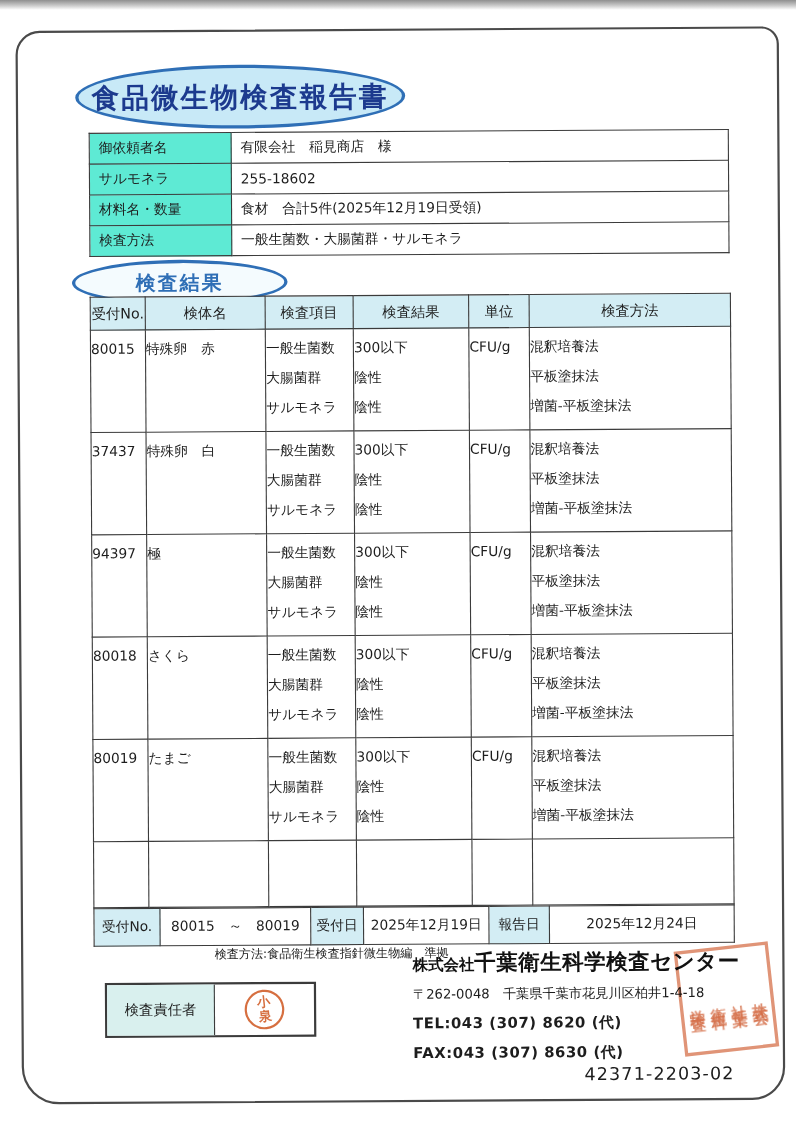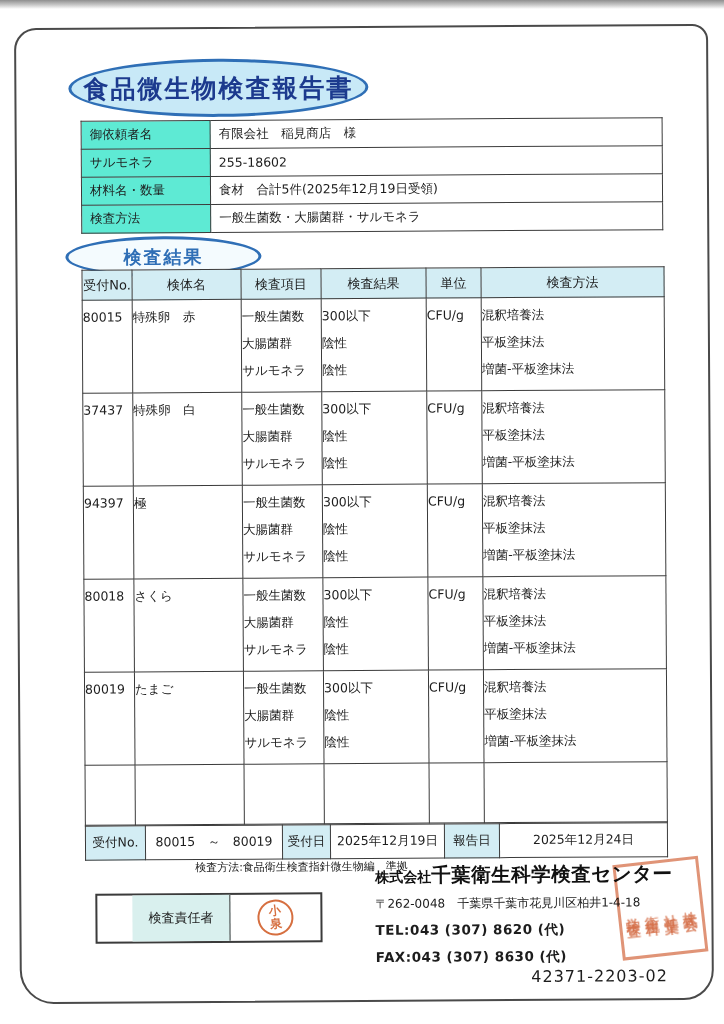--- a/index.html
+++ b/index.html
@@ -49,21 +49,21 @@
 
   
   .footer-block{position:absolute;left:354px;top:834px;width:330px;}
   .company-line{white-space:nowrap;font-weight:bold;color:#111;}
   .company-prefix{font-size:14px;text-align:center;}
   .company-name{font-size:19.5px;letter-spacing:0.5px;}
   .addr-line{margin-top:7px;font-size:12px;white-space:nowrap;}
   .tel-line,.fax-line{margin-top:9px;font-size:13.5px;font-weight:bold;letter-spacing:0.5px;white-space:nowrap;}
 
   .inspector{position:absolute;left:74px;top:864px;display:flex;border:2px solid #3b3b3b;height:46px;box-sizing:content-box;background:#fff;}
-  .inspector-label{width:97px;background:#d9f0ee;border-right:1.5px solid #3b3b3b;display:flex;align-items:center;justify-content:center;font-size:13px;white-space:nowrap;margin-left:35px;}
+  .inspector-label{width:97px;background:#d9f0ee;border-right:1.5px solid #3b3b3b;display:flex;align-items:center;justify-content:center;font-size:13px;white-space:nowrap;}
   .inspector-cell{width:90px;display:flex;align-items:center;justify-content:center;}
   .stamp-round{width:36px;height:36px;border-radius:50%;border:2.5px solid #d2602c;
     color:#d2602c;display:flex;flex-direction:column;align-items:center;justify-content:center;
     font-weight:bold;box-sizing:border-box;transform:rotate(-6deg);opacity:.9;}
   .stamp-round span{font-size:12px;line-height:13px;display:block;}
 
   .seal-square{position:absolute;left:596px;top:834px;width:86px;height:96px;
     border:3px solid rgba(205,85,40,.75);transform:rotate(-6deg);
     display:flex;flex-direction:row-reverse;justify-content:space-around;align-items:center;
     padding:2px;box-sizing:border-box;mix-blend-mode:multiply;opacity:.85;z-index:3;}

